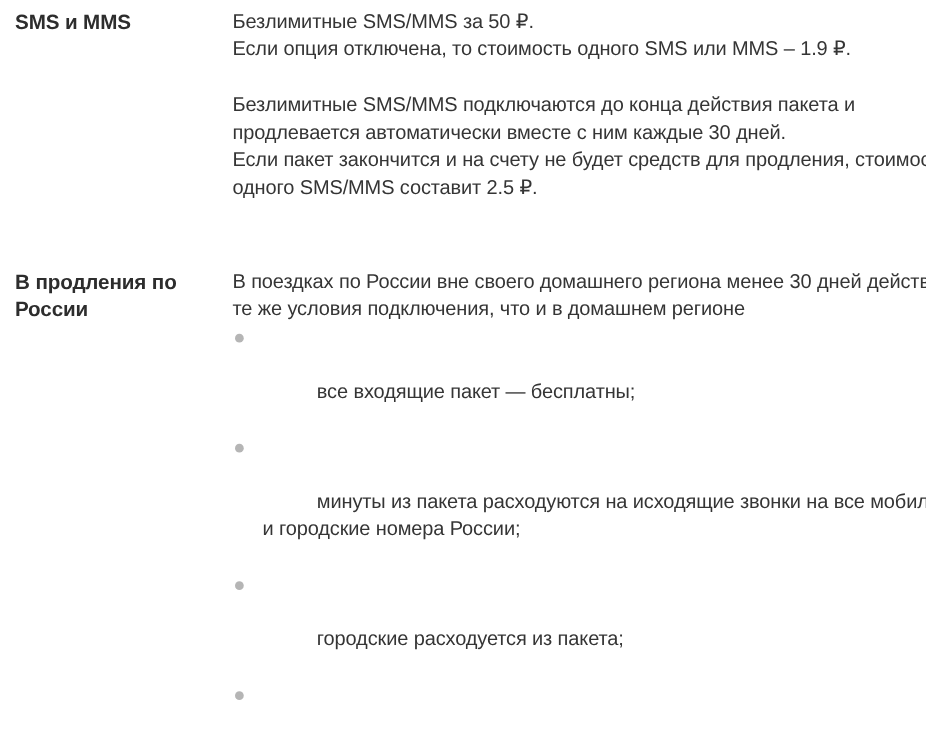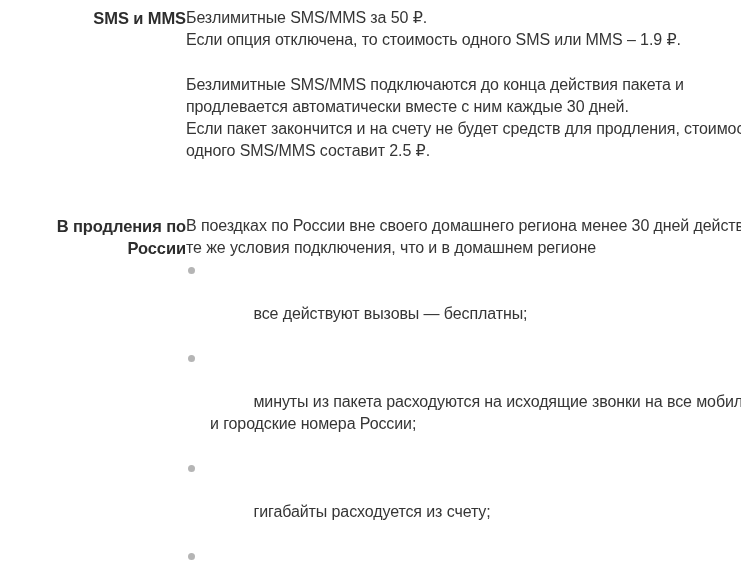--- a/index.html
+++ b/index.html
@@ -26,21 +26,20 @@
   .section + .section {
     margin-top: 53px;
   }
   .label {
     margin: 0;
     font-size: 16.5px;
     line-height: 22px;
     font-weight: 700;
     color: var(--label-color, #2d2d2d);
     letter-spacing: -0.1px;
-    text-align: right;
   }
   .content {
     font-size: 16px;
     line-height: 22px;
     letter-spacing: -0.1px;
   }
   .content p {
     margin: 0;
     white-space: pre;
   }
@@ -86,30 +85,30 @@
   </section>
 
   <section class="section">
     <h3 class="label">В продления по России</h3>
     <div class="content">
       <p>В поездках по России вне своего домашнего региона менее 30 дней действуют
 те же условия подключения, что и в домашнем регионе</p>
       <ul class="bullets">
         <li>
           <span class="dot"></span>
-          <span>все действуют вызовы — бесплатны;</span>
+          <span>все входящие пакет — бесплатны;</span>
         </li>
         <li>
           <span class="dot"></span>
           <span>минуты из пакета расходуются на исходящие звонки на все мобильные
 и городские номера России;</span>
         </li>
         <li>
           <span class="dot"></span>
-          <span>гигабайты расходуется из счету;</span>
+          <span>городские расходуется из пакета;</span>
         </li>
         <li>
           <span class="dot"></span>
           
         </li>
 
       </ul>
 
     </div>
   </section>

